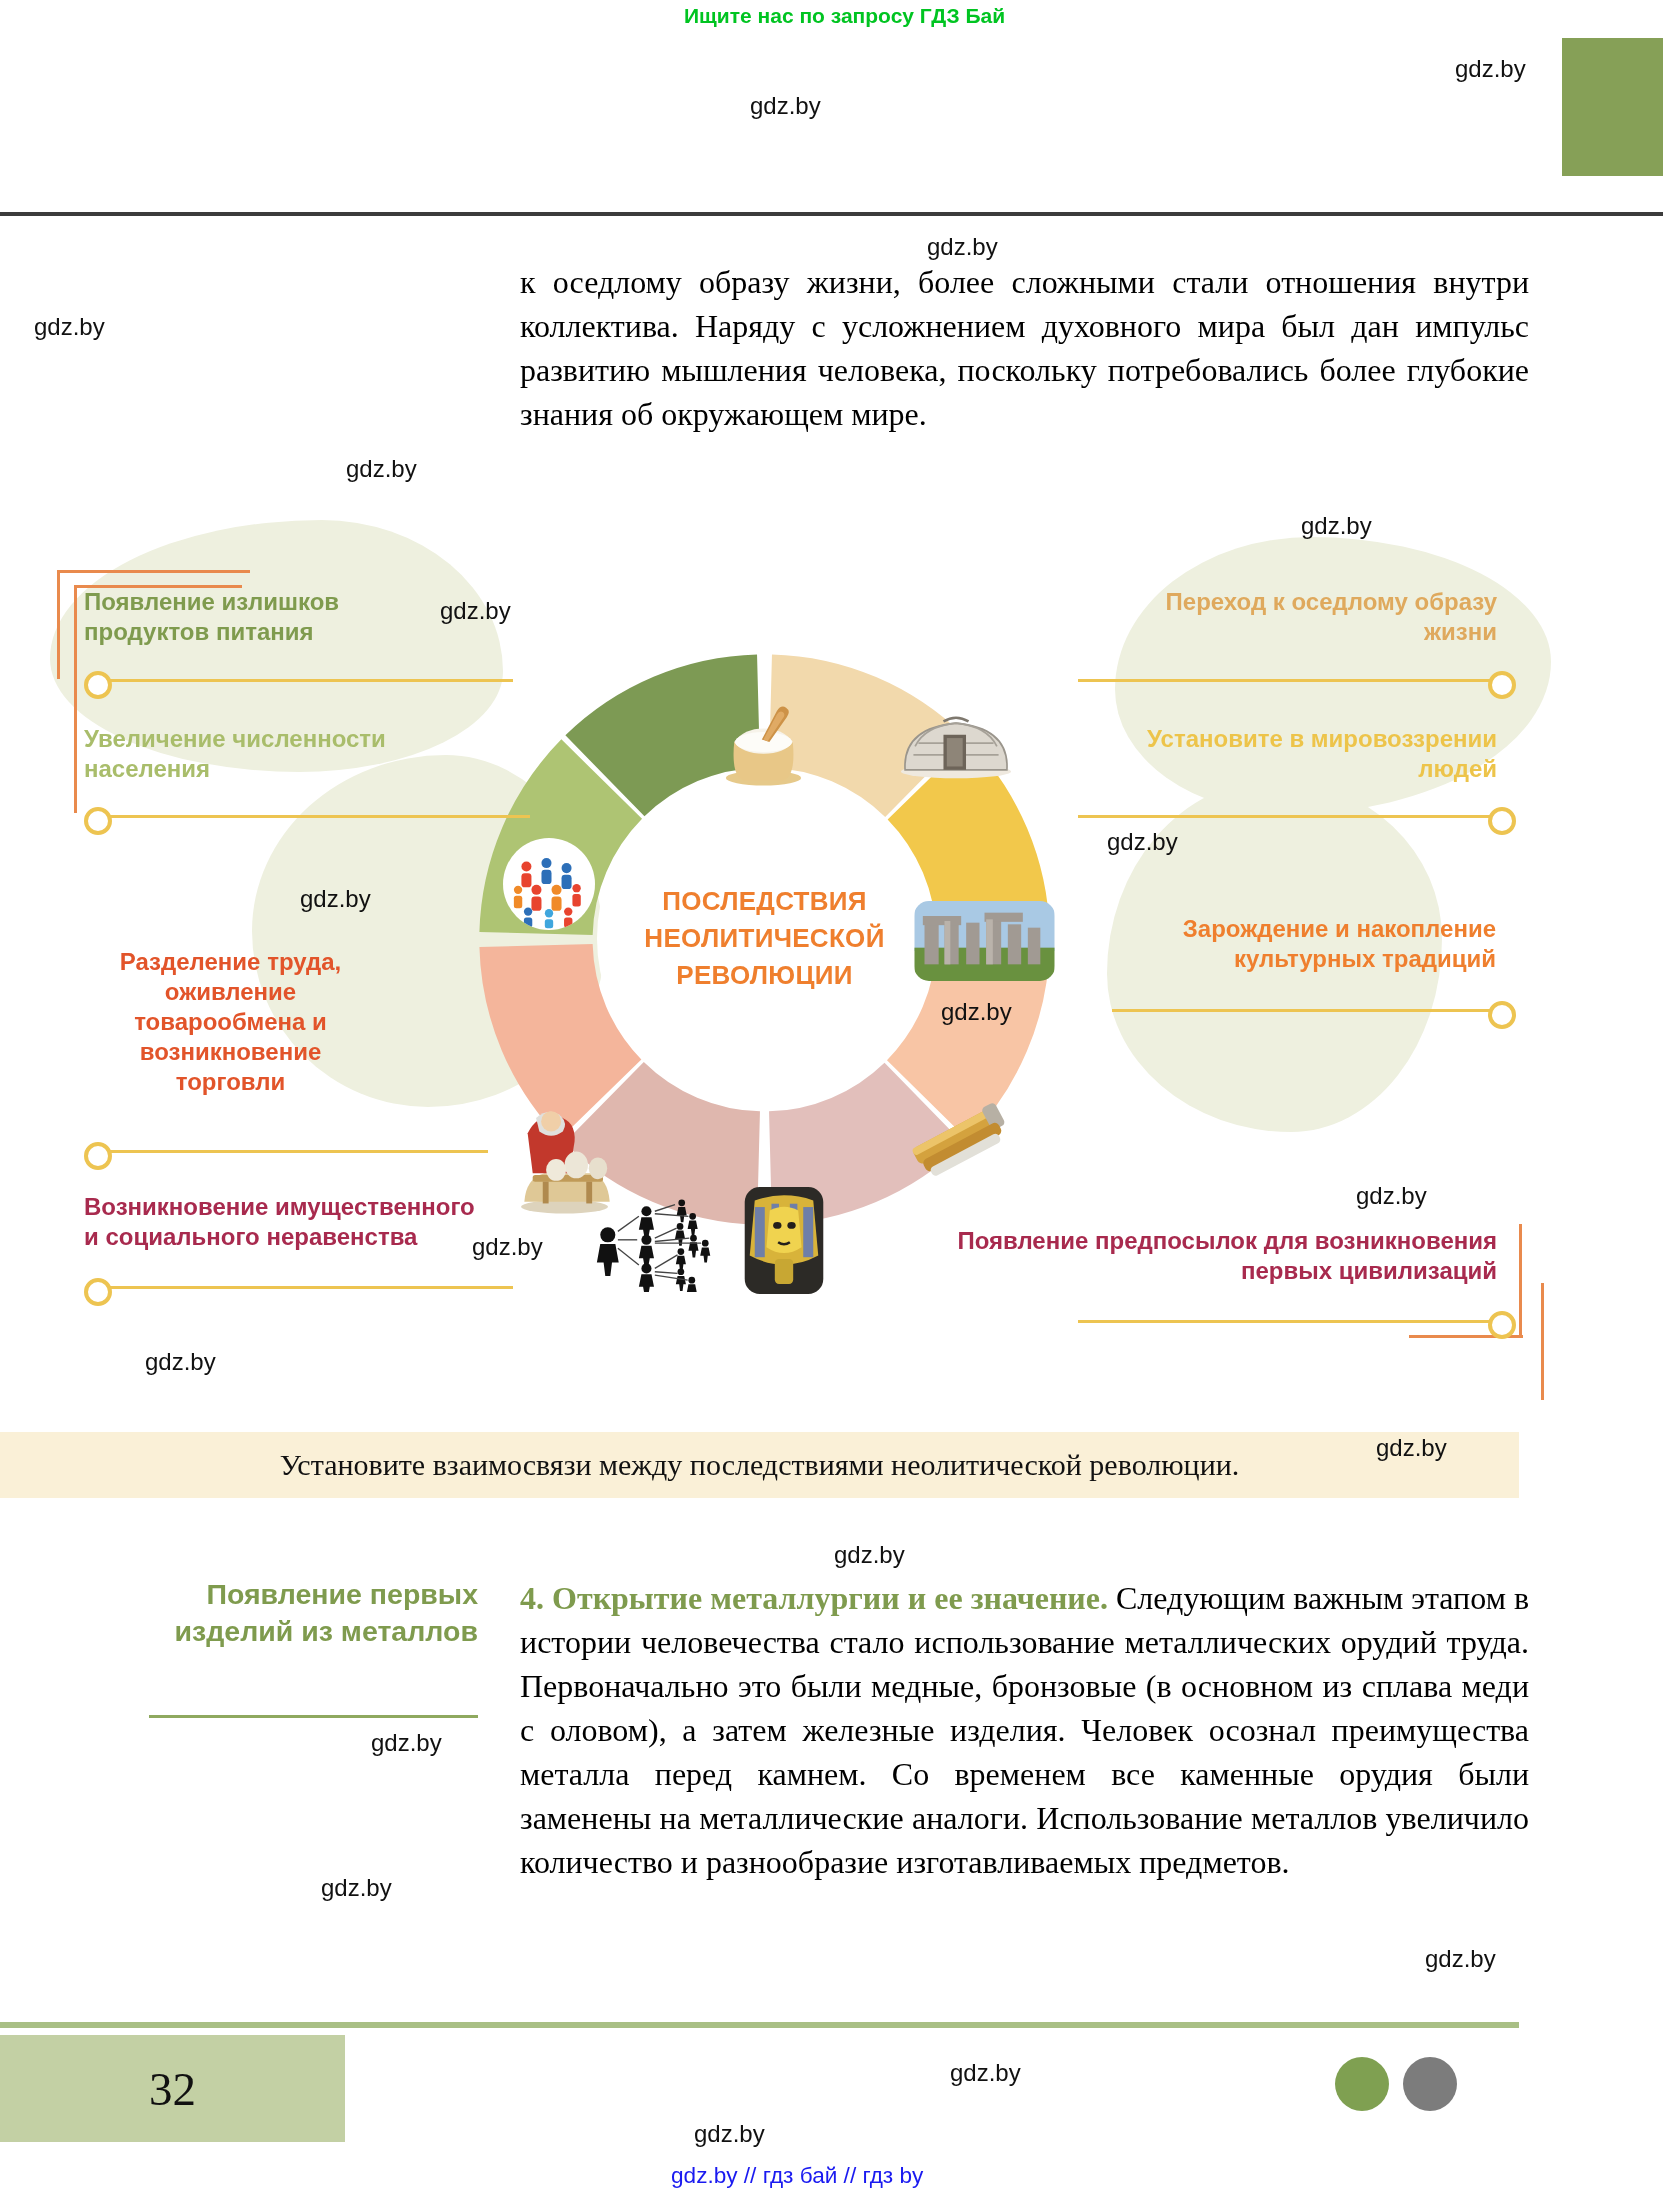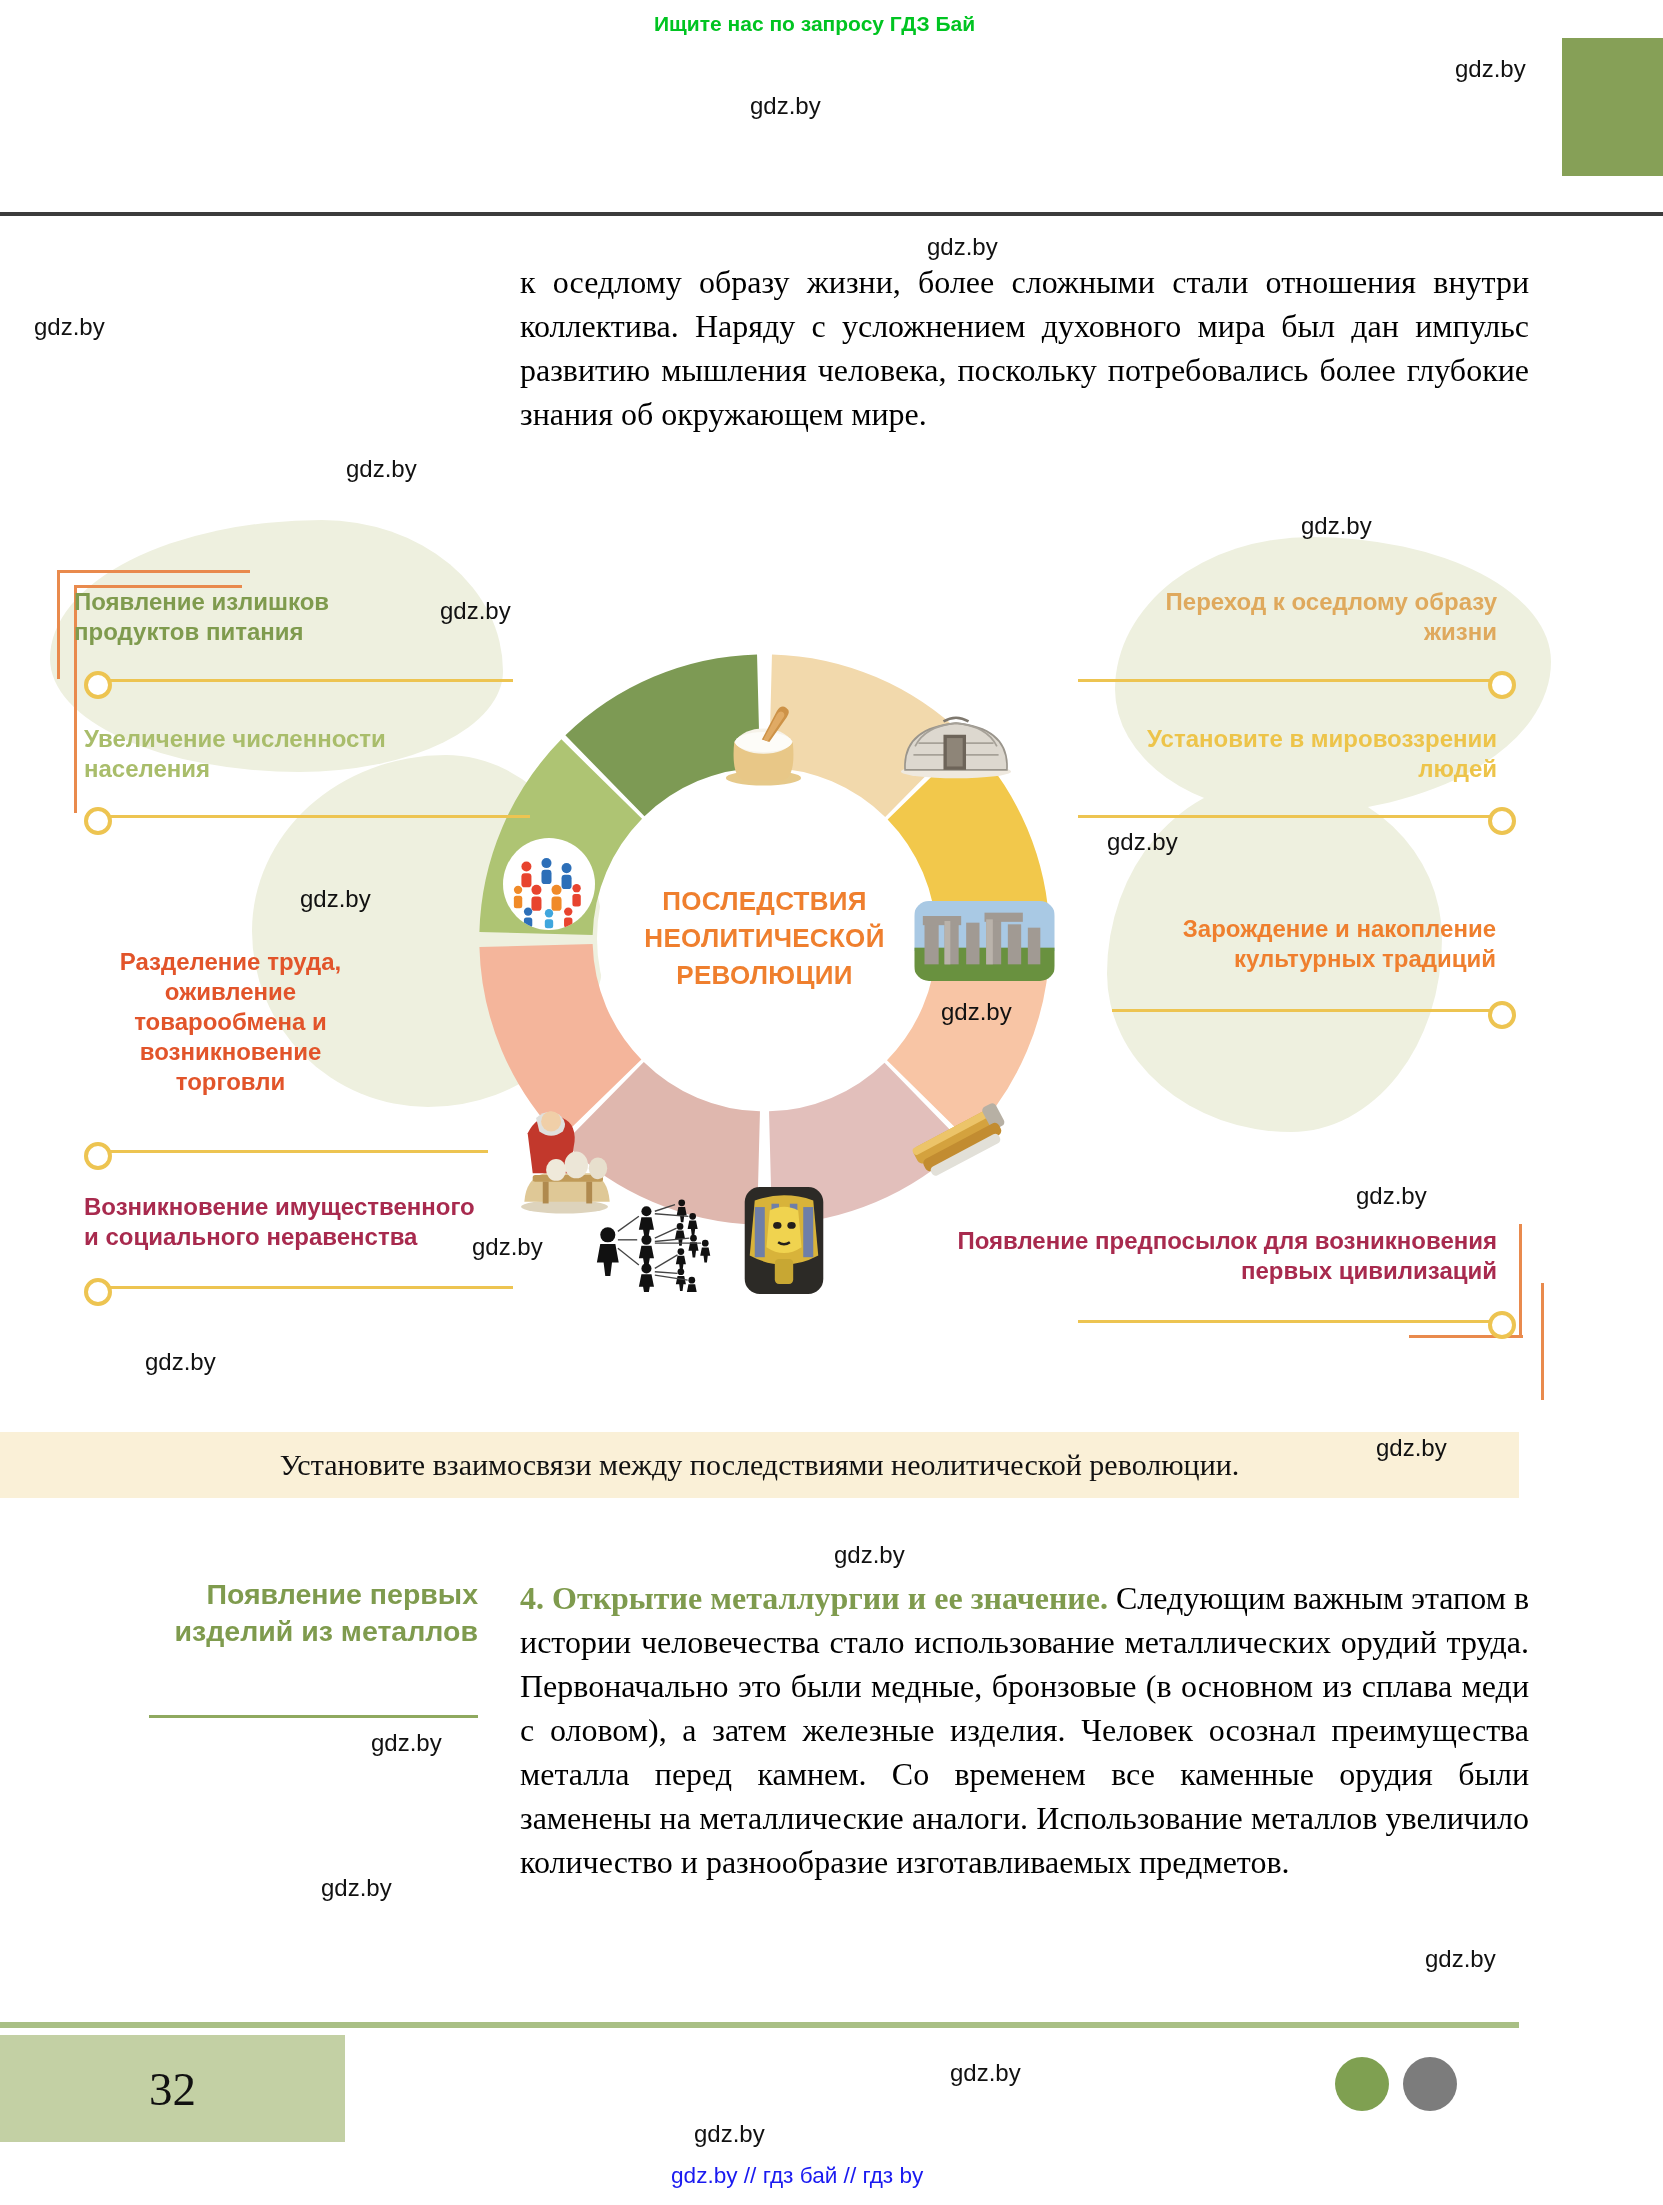--- a/index.html
+++ b/index.html
@@ -92,21 +92,21 @@
   .pic-potter{width:126px;height:113px;}
   .pic-tools{width:117px;height:92px;}
   .pic-hier{width:126px;height:101px;}
   .pic-mask{width:92px;height:117px;}
 </style>
 </head>
 <body>
 
 <div class="pg">
 
-  <div class="wm wm-green" style="left:654px;top:4.2px;margin-top:8px;">Ищите нас по запросу ГДЗ Бай</div>
+  <div class="wm wm-green" style="left:684px;top:4.2px;">Ищите нас по запросу ГДЗ Бай</div>
 
   <div class="green-tab"></div>
 
   <div class="rule-top"></div>
 
   <div class="col-body p-top">к оседлому образу жизни, более сложными стали отношения внутри коллектива. Наряду с усложнением духовного мира был дан импульс развитию мышления человека, поскольку потребовались более глубокие знания об окружающем мире.</div>
 
   <div class="info">
 
     <div class="blob blob1"></div>
@@ -299,21 +299,21 @@
         <rect x="104" y="94" width="7" height="26" fill="#b08a4e"></rect>
         <path d="M34 36 q12 -24 36 -20 q22 5 20 30 l-6 38 h-44z" fill="#c2382c"></path>
         <path d="M44 18 q16 -14 30 -2 q8 8 2 18 q-14 10 -28 0z" fill="#e0e0dd"></path>
         <circle cx="62" cy="22" r="12" fill="#f0cfa8"></circle>
         <ellipse cx="92" cy="74" rx="14" ry="16" fill="#ece6d7"></ellipse>
         <ellipse cx="118" cy="78" rx="11" ry="13" fill="#e7dfcd"></ellipse>
         <ellipse cx="68" cy="80" rx="12" ry="13" fill="#efe9da"></ellipse>
       </svg>
     </div>
 
-    <div class="lbl lbl-l" style="left:74px;top:84px;width:352px;color:#7f9b4e;">Появление излишков продуктов питания</div>
+    <div class="lbl lbl-l" style="left:84px;top:84px;width:352px;color:#7f9b4e;">Появление излишков продуктов питания</div>
     <div class="conn" style="left:94px;top:176px;width:419px;"></div>
     <div class="ring" style="left:84px;top:168px;"></div>
 
     <div class="lbl lbl-l" style="left:84px;top:221px;width:369px;color:#a9bd6b;">Увеличение численности населения</div>
     <div class="conn" style="left:94px;top:312px;width:436px;"></div>
     <div class="ring" style="left:84px;top:304px;"></div>
 
     <div class="lbl lbl-l" style="left:84px;top:444px;width:293px;color:#e2542a;text-align:center;">Разделение труда, оживление товарообмена и возникновение торговли</div>
     <div class="conn" style="left:94px;top:647px;width:394px;"></div>
     <div class="ring" style="left:84px;top:639px;"></div>

